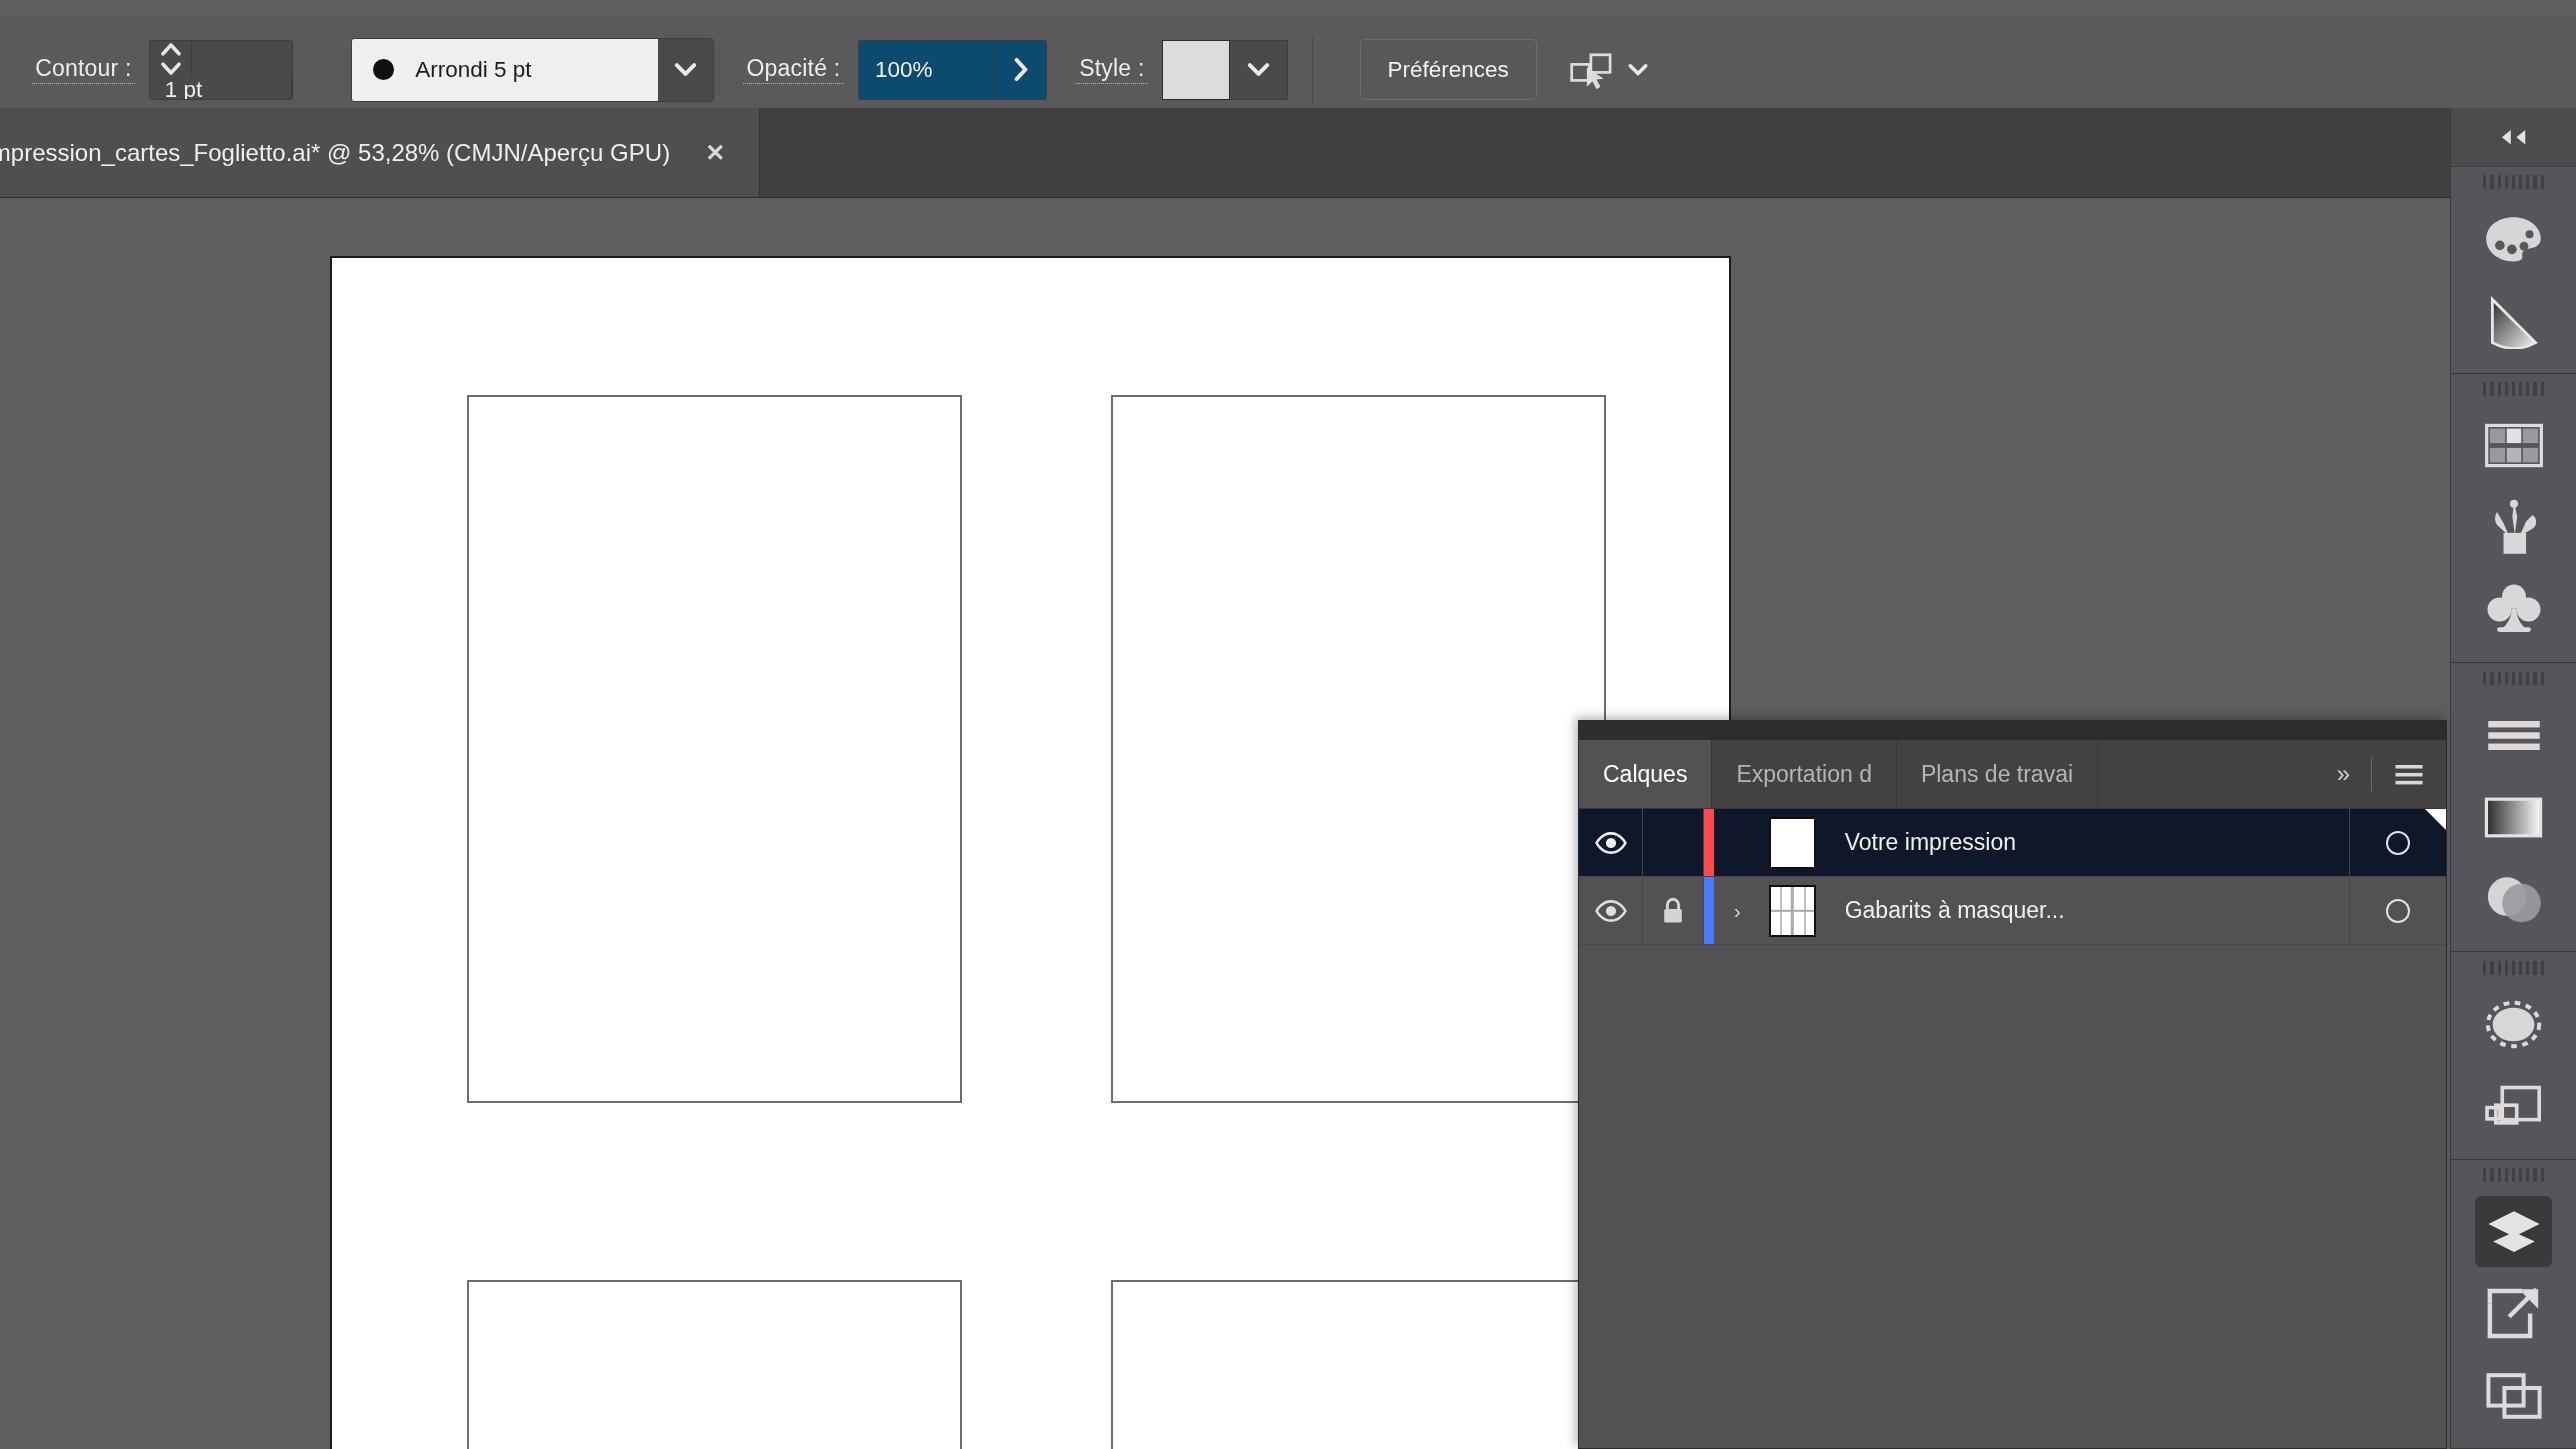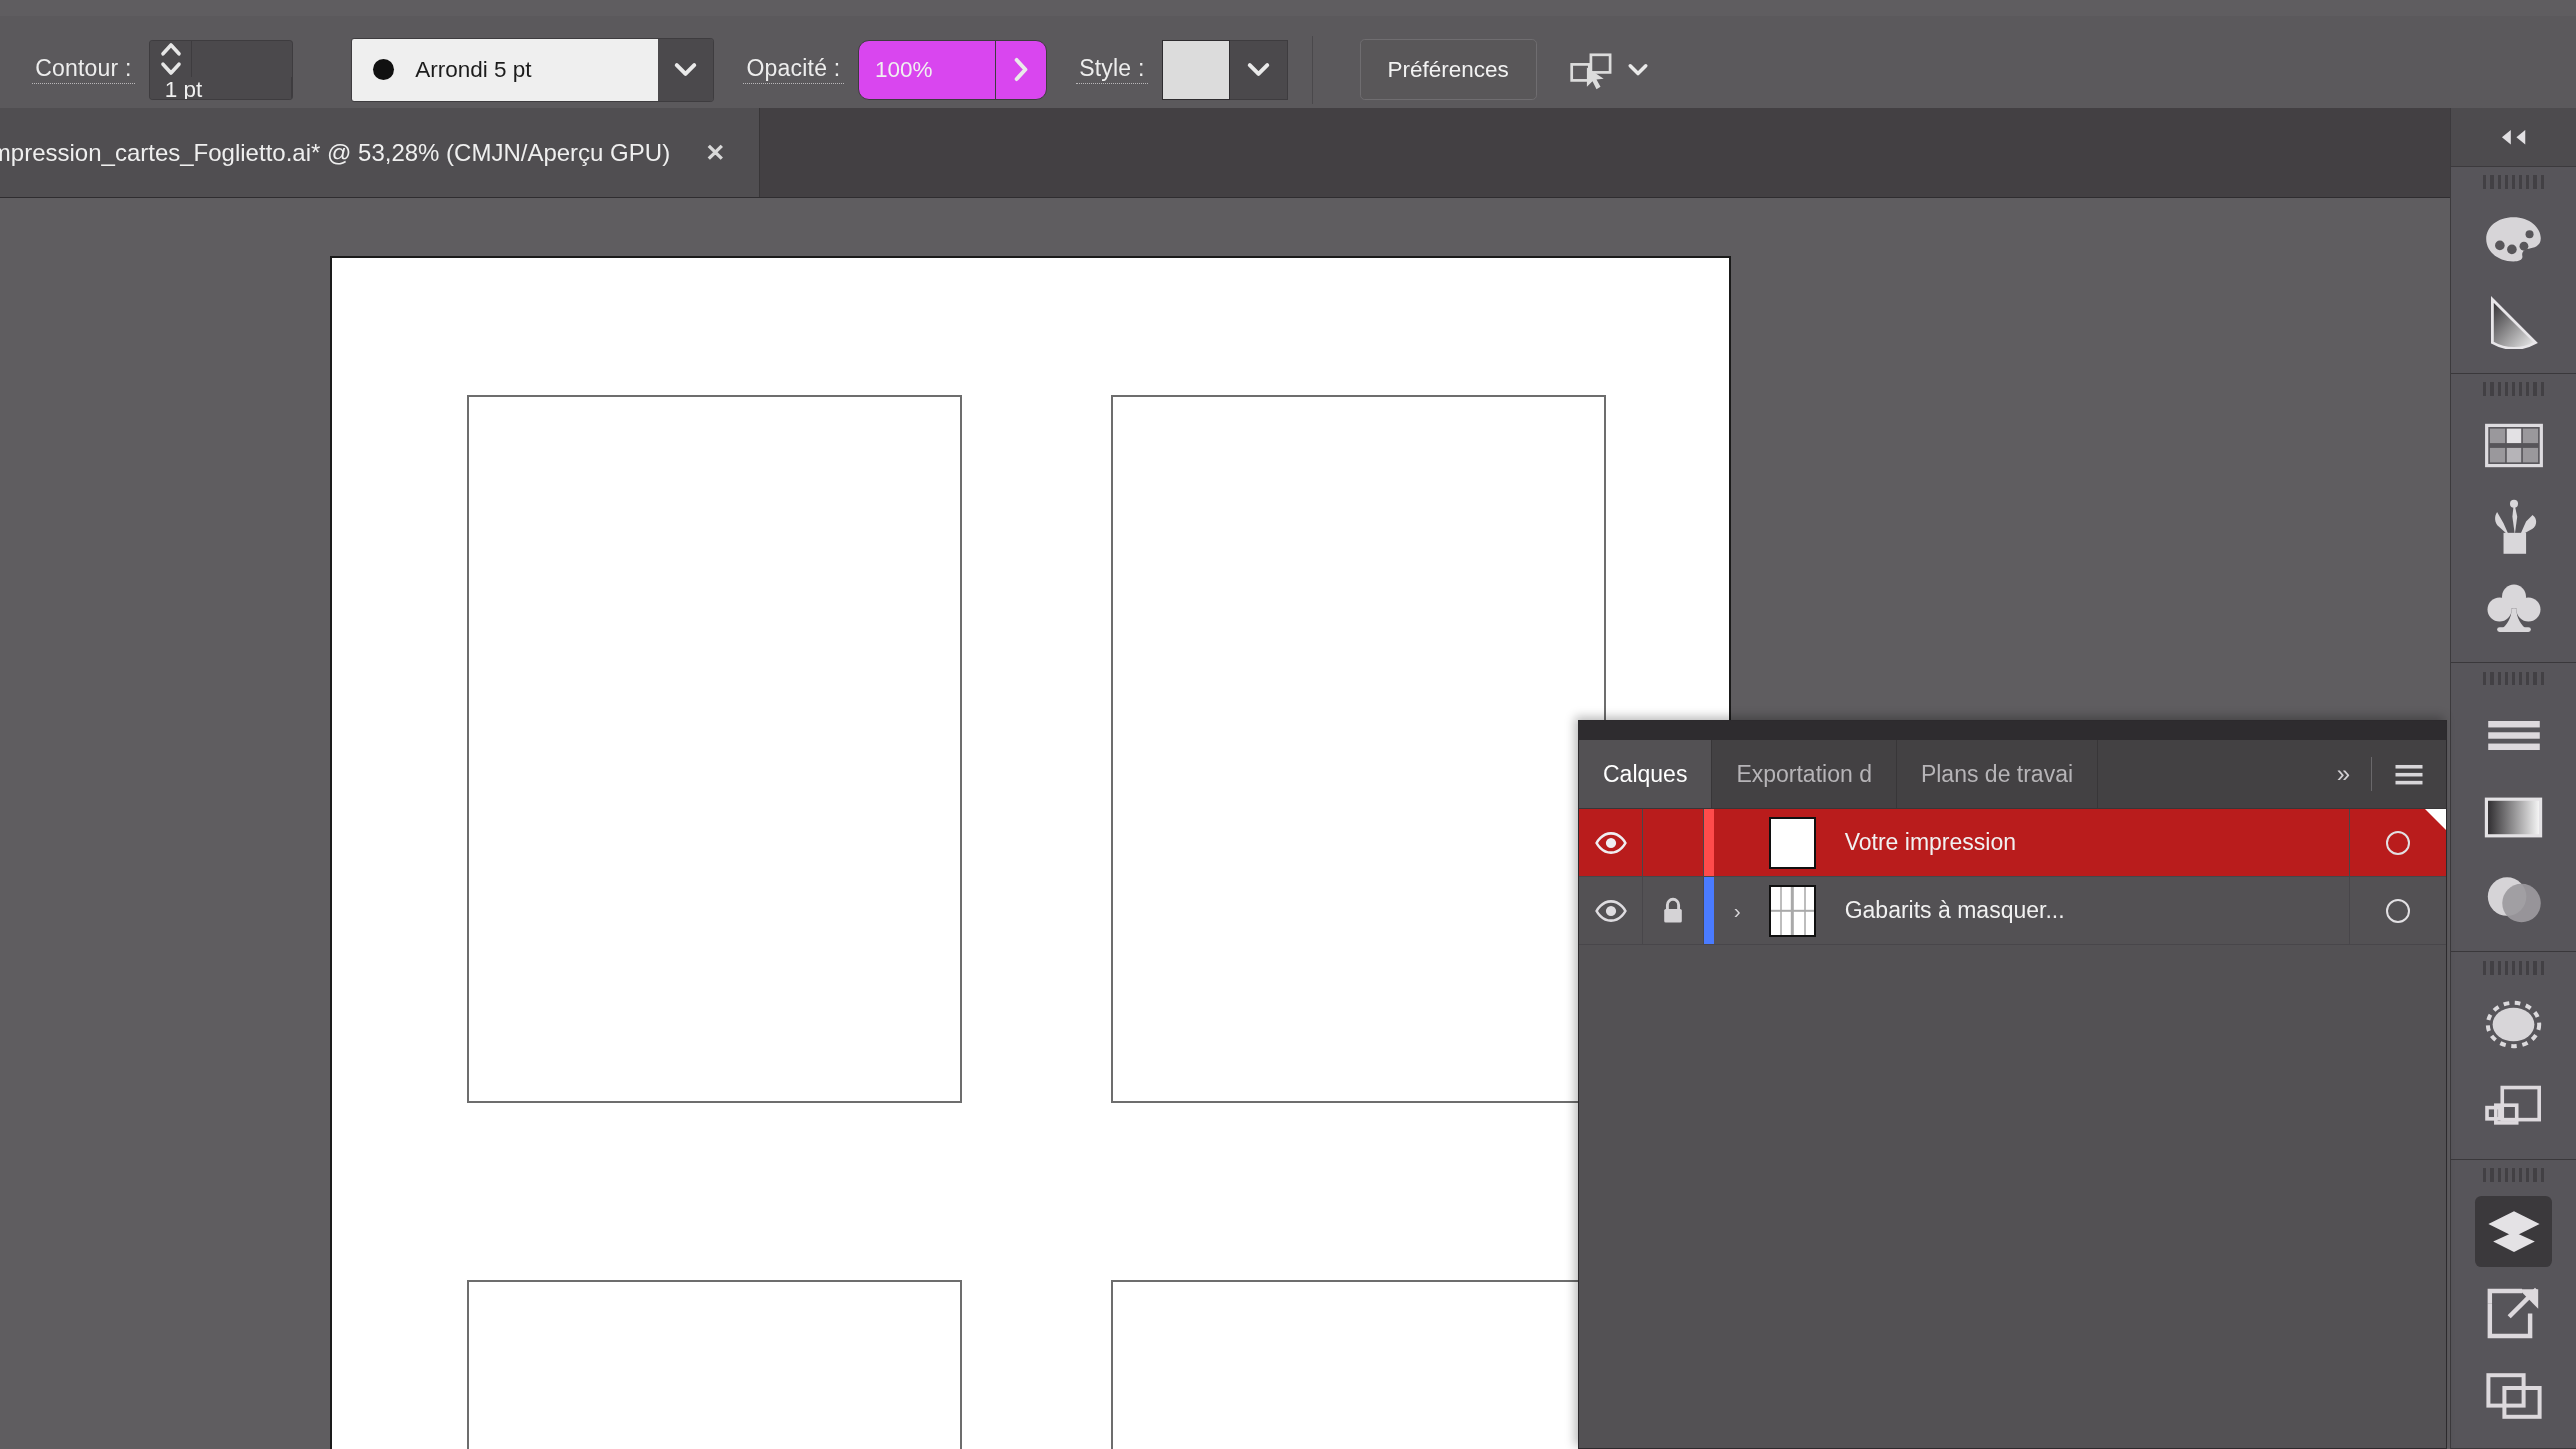--- a/index.html
+++ b/index.html
@@ -67,21 +67,21 @@
   .cap-combo { display:flex; align-items:stretch; height:64px;
     border:0.8px solid #3e3c3f; border-radius:3.2px; overflow:hidden; }
   .cap-field {
     width:306px; background:#efefef; display:flex; align-items:center;
     padding:0 21px; gap:21px;
   }
   .cap-dot { width:21px; height:21px; border-radius:50%; background:#111; flex:none; }
   .cap-text { font-size:22.5px; color:#1c1c1c; white-space:nowrap; }
 
   .opacity-box { display:flex; align-items:stretch; height:60px;
-    background:#d946ef; border:0.8px solid #3e3c3f; border-radius:11px;
+    background:#0c4a6e; border:0.8px solid #3e3c3f; border-radius:3px;
     overflow:hidden; }
   .opacity-value { width:137px; display:flex; align-items:center;
     padding-left:16px; font-size:22.5px; color:#f0f0f0;
     border-right:0.8px solid #3e3c3f; }
   .opacity-arrow { width:50px; display:flex; align-items:center; justify-content:center; }
 
   .style-swatch {
     width:68px; height:60px; background:#dcdcdc;
     border:0.8px solid #2e2c2f;
   }
@@ -195,21 +195,21 @@
     padding:0 21px;
   }
   .lp-chev { font-size:24px; color:#d2d0d3; }
   .lp-sep { width:0.8px; height:34px; background:#6a686b; }
   .lp-body { flex:1; background:#535154; }
 
   .layer-row {
     height:68px; display:flex; align-items:stretch; position:relative;
     border-bottom:0.8px solid #48464a;
   }
-  .layer-row.selected { background:#b91c1c; }
+  .layer-row.selected { background:#0f172a; }
   .lr-eye {
     width:64px; display:flex; align-items:center; justify-content:center;
     border-right:0.8px solid #48464a;
   }
   .lr-lock {
     width:61px; display:flex; align-items:center; justify-content:center;
     border-right:0.8px solid #48464a;
   }
   .lr-color { width:9.7px; flex:none; }
   .lr-disclosure {

